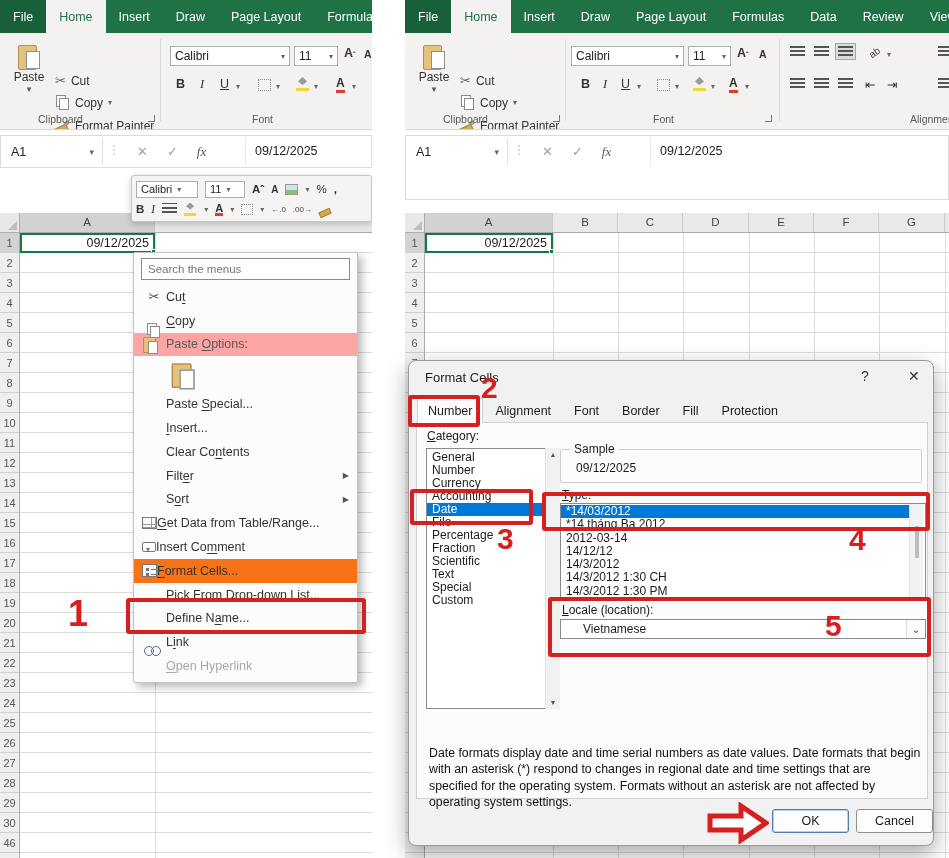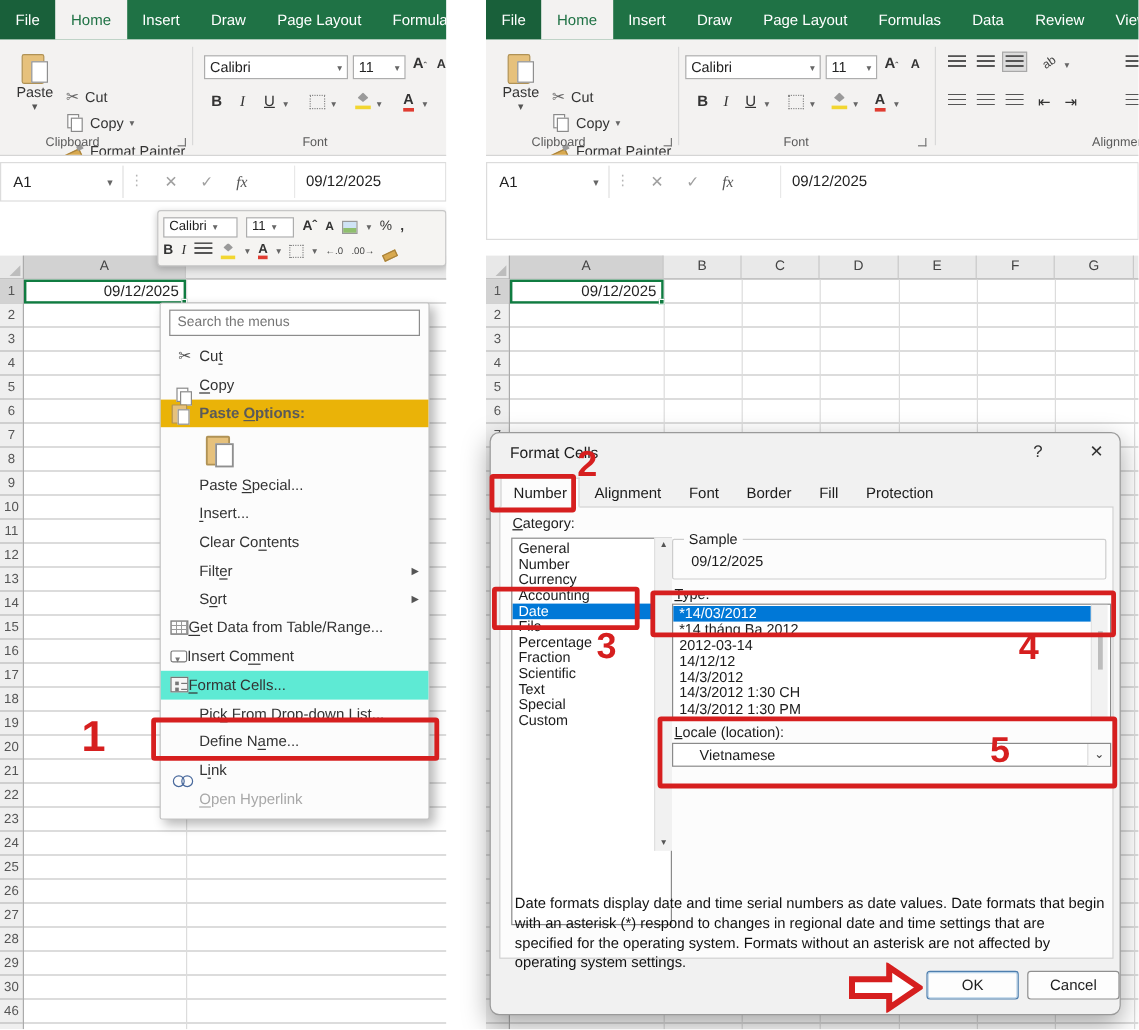--- a/index.html
+++ b/index.html
@@ -103,22 +103,22 @@
 .mtiny{font-size:8px;color:#444}
 
 
 .cmenu{position:absolute;left:133px;top:252px;width:225px;background:#fcfcfc;border:1px solid #c3c3c3;border-radius:2px;box-shadow:4px 4px 9px rgba(0,0,0,.28);z-index:30;padding:5px 0 4px}
 .csearch{display:block;width:209px;margin:0 auto 5px;height:22px;border:1px solid #8c8c8c;font-size:11.5px;padding:0 6px;color:#444;background:#fff;font-family:inherit}
 .mi{display:flex;align-items:center;height:23.8px;padding:0 8px 0 8px;font-size:12.5px;color:#333}
 .mi-ic{width:24px;flex:0 0 24px;display:flex;align-items:center;justify-content:center;position:relative}
 .mi-label{flex:1}
 .mi-label u{text-underline-offset:2px}
 .mi-arrow{font-size:8px;color:#555}
-.mi.section{background:#eab308;font-weight:bold;color:#5a5a5a}
-.mi.hl{background:#5eead4}
+.mi.section{background:#fca5a5;font-weight:normal;color:#5a5a5a}
+.mi.hl{background:#f97316}
 .mi.disabled{color:#a8a8a8}
 .mi.disabled .mi-ic{opacity:.45}
 .mi.pastebtn{height:36px;padding-left:36px}
 .mi-ic.scissors::before{content:"✂";font-size:13px;color:#555}
 .mi-ic.copy::before{content:"";position:absolute;left:5px;top:2px;width:8px;height:10px;background:#fff;border:1px solid #8a8a8a}
 .mi-ic.copy::after{content:"";position:absolute;left:8px;top:5px;width:8px;height:10px;background:#fff;border:1px solid #8a8a8a}
 .mi-ic.paste{width:16px;flex-basis:16px;height:16px;margin-right:8px}
 .mi-ic.paste::before{content:"";position:absolute;left:1px;top:1px;width:11px;height:14px;background:#e6c17c;border:1px solid #b09255;border-radius:1px}
 .mi-ic.paste::after{content:"";position:absolute;left:6px;top:5px;width:8px;height:11px;background:#fff;border:1px solid #8f8f8f}
 .mi-ic.big{transform:scale(1.55);transform-origin:left center}
@@ -141,21 +141,21 @@
 
 .dlg{position:absolute;left:408px;top:360px;width:526px;height:486px;background:#f1f1f1;border:1px solid #9a9a9a;border-radius:8px;box-shadow:0 8px 22px rgba(0,0,0,.35);z-index:40;font-size:12px;color:#1c1c1c}
 .dlg-title{position:absolute;left:16px;top:9px;font-size:13px}
 .dlg-help{position:absolute;left:452px;top:7px;font-size:14px;color:#333}
 .dlg-close{position:absolute;left:499px;top:7px;font-size:14px;color:#333}
 .dtabs{position:absolute;left:8px;top:37px;display:flex;z-index:2}
 .dtab{padding:5px 10px 4px;font-size:12.5px;border:1px solid transparent;margin-right:1px;color:#1c1c1c}
 .dtab.active{background:#fcfcfc;border-color:#d0d0d0;border-bottom-color:#fcfcfc}
 .dpage{position:absolute;left:7px;top:61px;width:512px;height:377px;background:#fcfcfc;border:1px solid #d0d0d0}
 .catlabel{position:absolute;left:10px;top:6px}
-.catlist{position:absolute;left:9px;top:25px;width:134px;height:323px;background:#fff;border:1px solid #8a8a8a;padding-top:2px;overflow:hidden}
+.catlist{position:absolute;left:9px;top:25px;width:134px;height:261px;background:#fff;border:1px solid #8a8a8a;padding-top:2px;overflow:hidden}
 .citem{height:13px;line-height:13px;padding-left:5px;font-size:12px;white-space:nowrap}
 .citem.sel{background:var(--selection-blue,#0078d7);color:#fff}
 .sb{position:absolute;right:0;top:0;bottom:0;width:15px;background:#f1f1f1;border-left:1px solid #e0e0e0;display:flex;flex-direction:column;justify-content:space-between;align-items:center;font-size:7px;color:#555;padding:3px 0}
 .samplebox{position:absolute;left:143px;top:26px;width:362px;height:34px;border:1px solid #cdcdcd;border-radius:2px}
 .samplelabel{position:absolute;left:153px;top:19px;background:#fcfcfc;padding:0 4px}
 .samplevalue{position:absolute;left:159px;top:38px}
 .typelabel{position:absolute;left:145px;top:65px}
 .typelist{position:absolute;left:143px;top:80px;width:366px;height:97px;background:#fff;border:1px solid #8a8a8a;padding-top:1px;overflow:hidden}
 .titem{height:13.3px;line-height:13.3px;padding-left:5px;font-size:12px;white-space:nowrap}
 .titem.sel{background:var(--selection-blue,#0078d7);color:#fff;width:349px}

